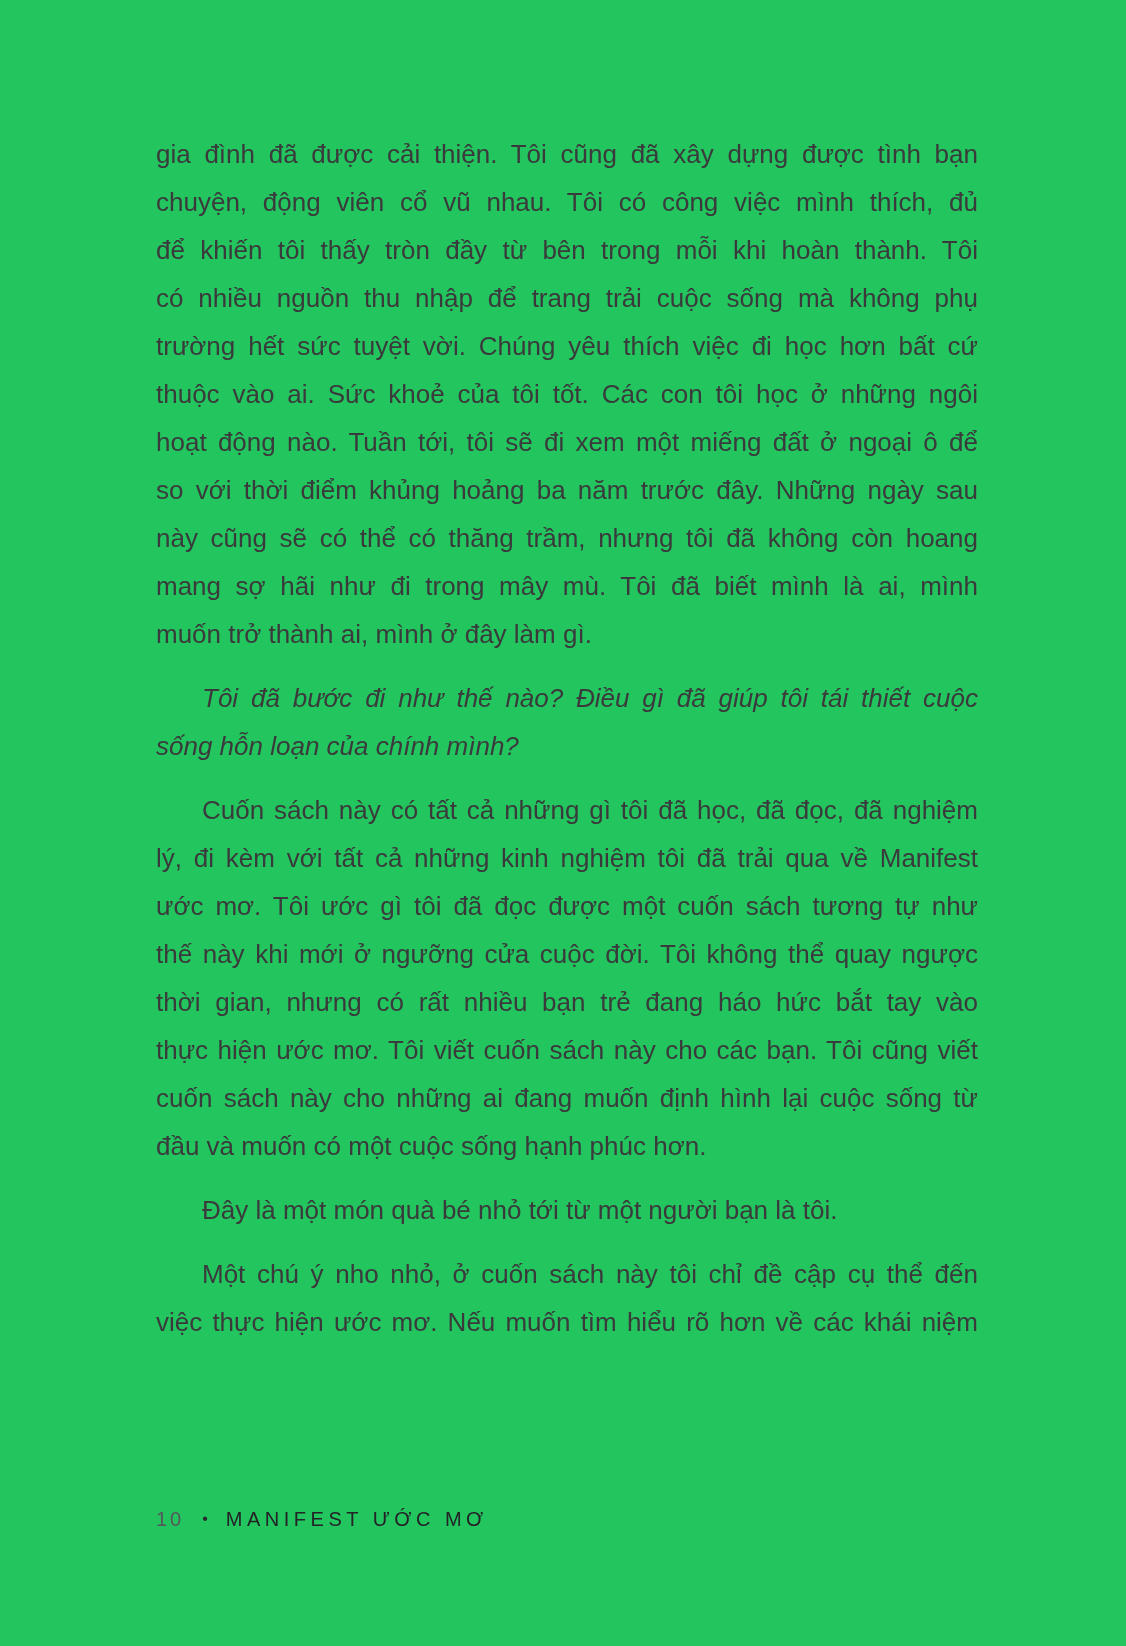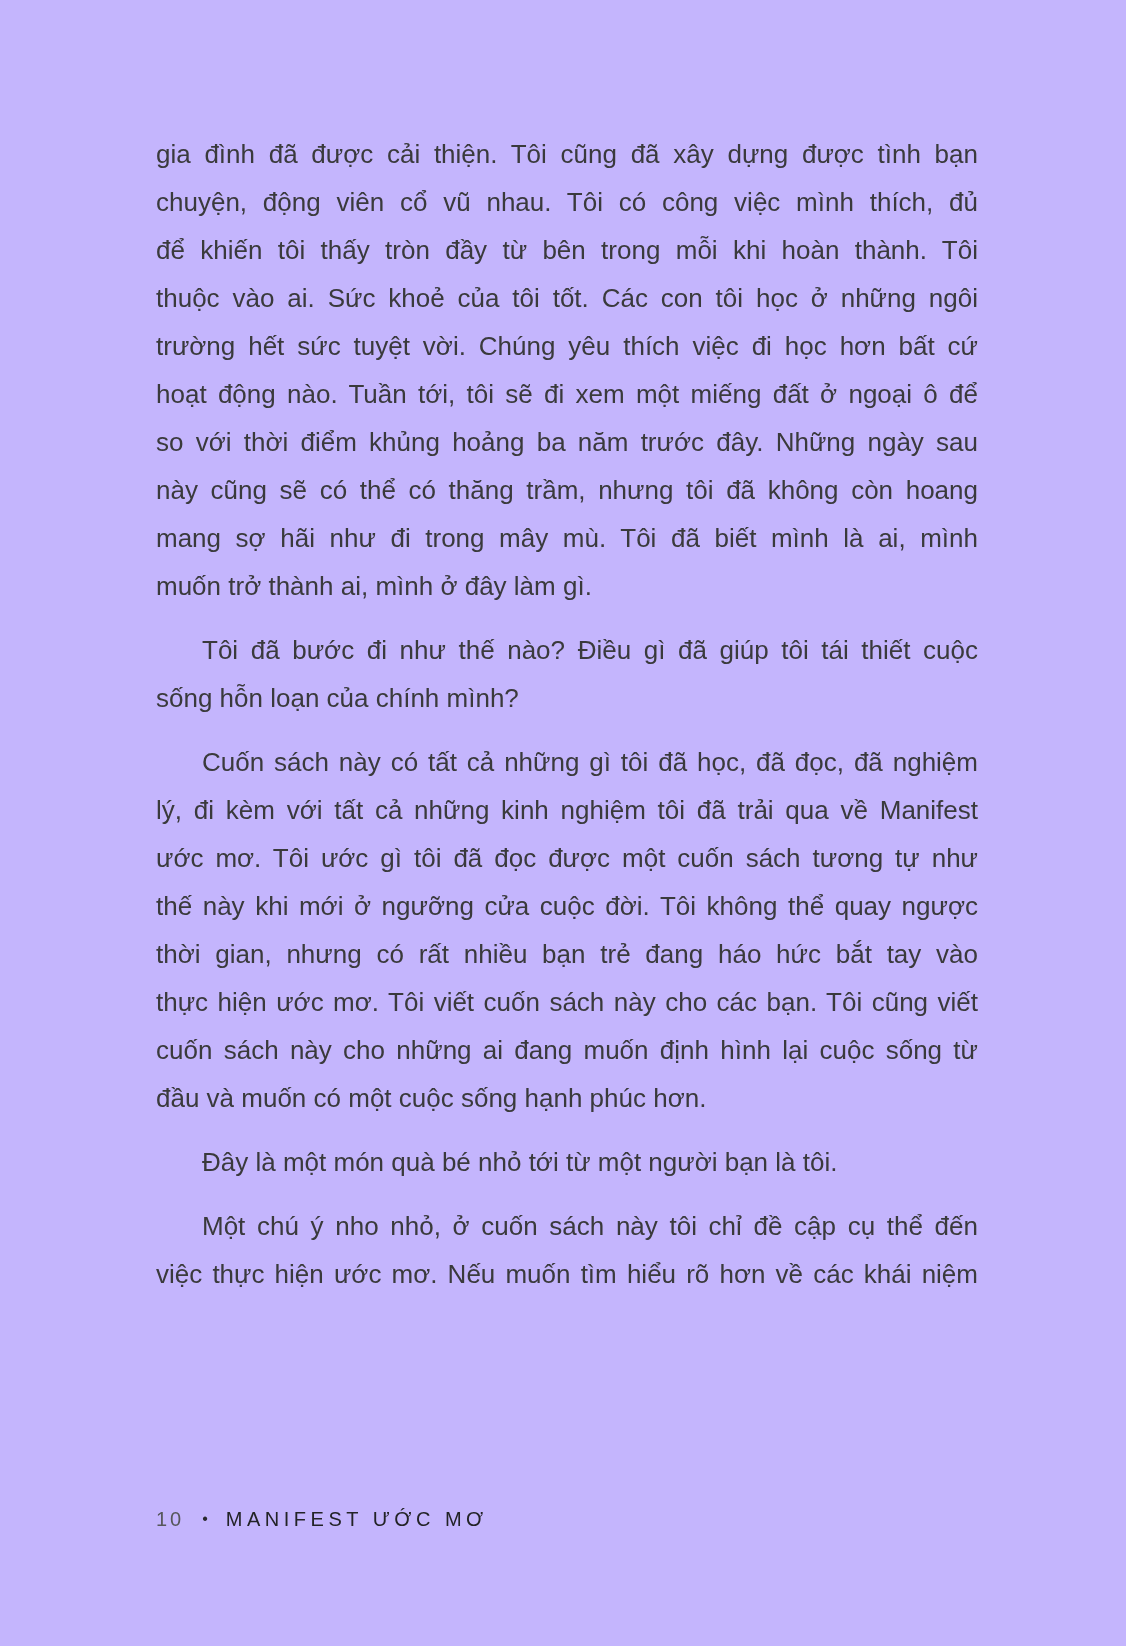--- a/index.html
+++ b/index.html
@@ -5,42 +5,42 @@
   * { margin: 0; padding: 0; box-sizing: border-box; }
   html, body {
     width: 1126px; height: 1646px;
     background: #ffffff;
     font-family: "Liberation Sans", "DejaVu Sans", sans-serif;
     overflow: hidden;
   }
   .page {
     position: relative;
     width: 1126px; height: 1646px;
-    background: #c4b5fd;
+    background: #22c55e;
   }
   .body-text {
     position: absolute;
     left: 156px; top: 130px;
     width: 822px;
     color: #3a3a3c;
     font-size: 26px;
   }
   .para { margin-bottom: 16px; }
   .line {
     line-height: 48px;
     white-space: nowrap;
     text-align: justify;
     text-align-last: left;
   }
   .line.j {
     white-space: normal;
     text-align-last: justify;
   }
   .line.indent { padding-left: 46px; }
-  .para.italic .line { }
+  .para.italic .line { font-style: italic; }
   .footer {
     position: absolute;
     left: 156px; top: 1506px;
     display: flex;
     align-items: center;
     font-size: 20px;
     line-height: 26px;
   }
   .footer .pagenum {
     color: #56575b;
@@ -63,22 +63,23 @@
 <body>
 
 <div class="page">
 
   <div class="body-text">
 
     <div class="para">
       <div class="line j">gia đình đã được cải thiện. Tôi cũng đã xây dựng được tình bạn</div>
       <div class="line j">chuyện, động viên cổ vũ nhau. Tôi có công việc mình thích, đủ</div>
       <div class="line j">để khiến tôi thấy tròn đầy từ bên trong mỗi khi hoàn thành. Tôi</div>
+      <div class="line j">có nhiều nguồn thu nhập để trang trải cuộc sống mà không phụ</div>
+      <div class="line j">trường hết sức tuyệt vời. Chúng yêu thích việc đi học hơn bất cứ</div>
       <div class="line j">thuộc vào ai. Sức khoẻ của tôi tốt. Các con tôi học ở những ngôi</div>
-      <div class="line j">trường hết sức tuyệt vời. Chúng yêu thích việc đi học hơn bất cứ</div>
       <div class="line j">hoạt động nào. Tuần tới, tôi sẽ đi xem một miếng đất ở ngoại ô để</div>
       <div class="line j">so với thời điểm khủng hoảng ba năm trước đây. Những ngày sau</div>
       <div class="line j">này cũng sẽ có thể có thăng trầm, nhưng tôi đã không còn hoang</div>
       <div class="line j">mang sợ hãi như đi trong mây mù. Tôi đã biết mình là ai, mình</div>
       <div class="line">muốn trở thành ai, mình ở đây làm gì.</div>
     </div>
 
     <div class="para italic">
       <div class="line j indent">Tôi đã bước đi như thế nào? Điều gì đã giúp tôi tái thiết cuộc</div>
       <div class="line">sống hỗn loạn của chính mình?</div>

